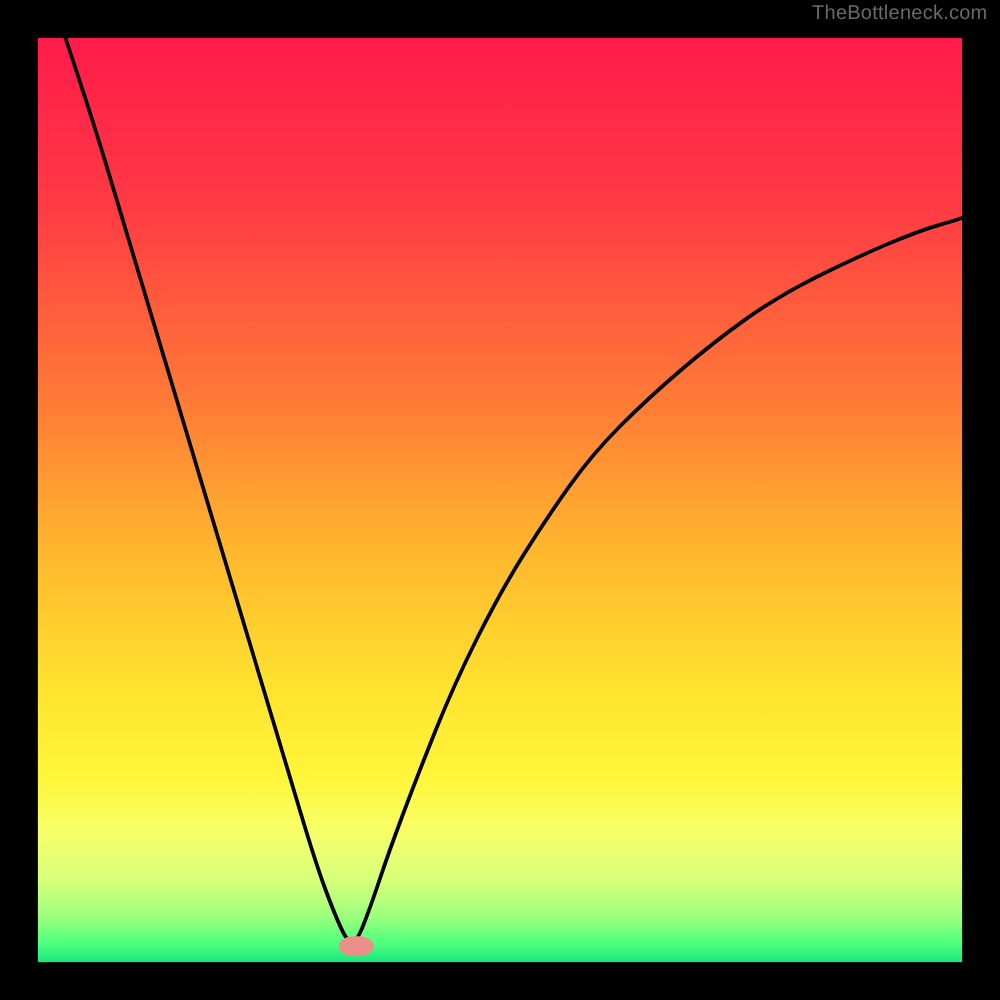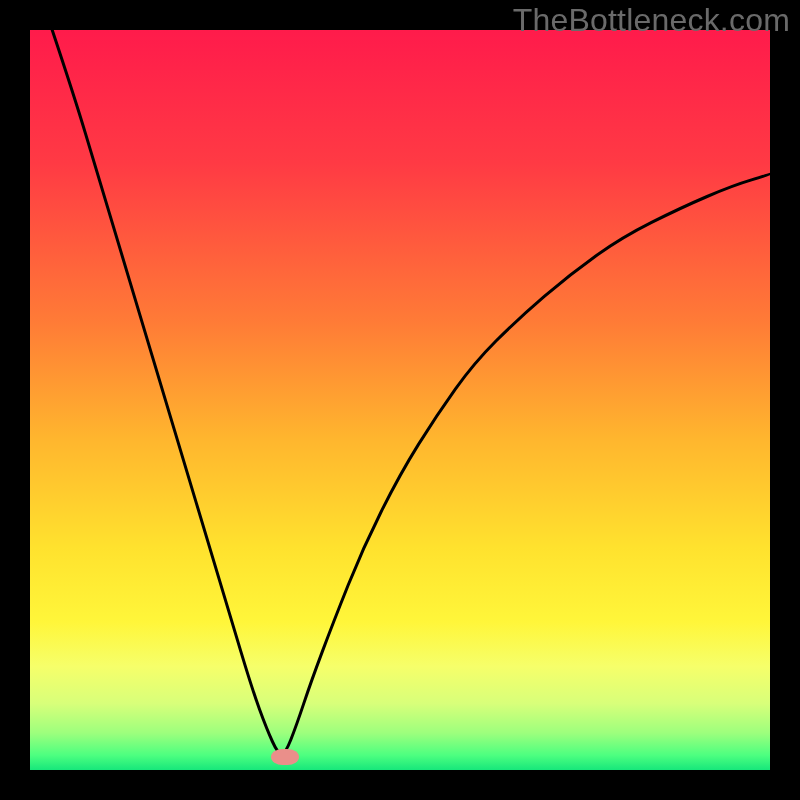--- a/index.html
+++ b/index.html
@@ -36,21 +36,21 @@
   }
   .curve-svg {
     position: absolute;
     inset: 0;
   }
   .watermark {
     position: absolute;
     top: 2px;
     right: 10px;
     color: #6a6a6a;
-    font-size: 32px;
+    font-size: 16px;
     font-weight: 400;
     letter-spacing: 0.2px;
     user-select: none;
   }
 </style>
 </head>
 <body>
 
 <div class="stage">
 

